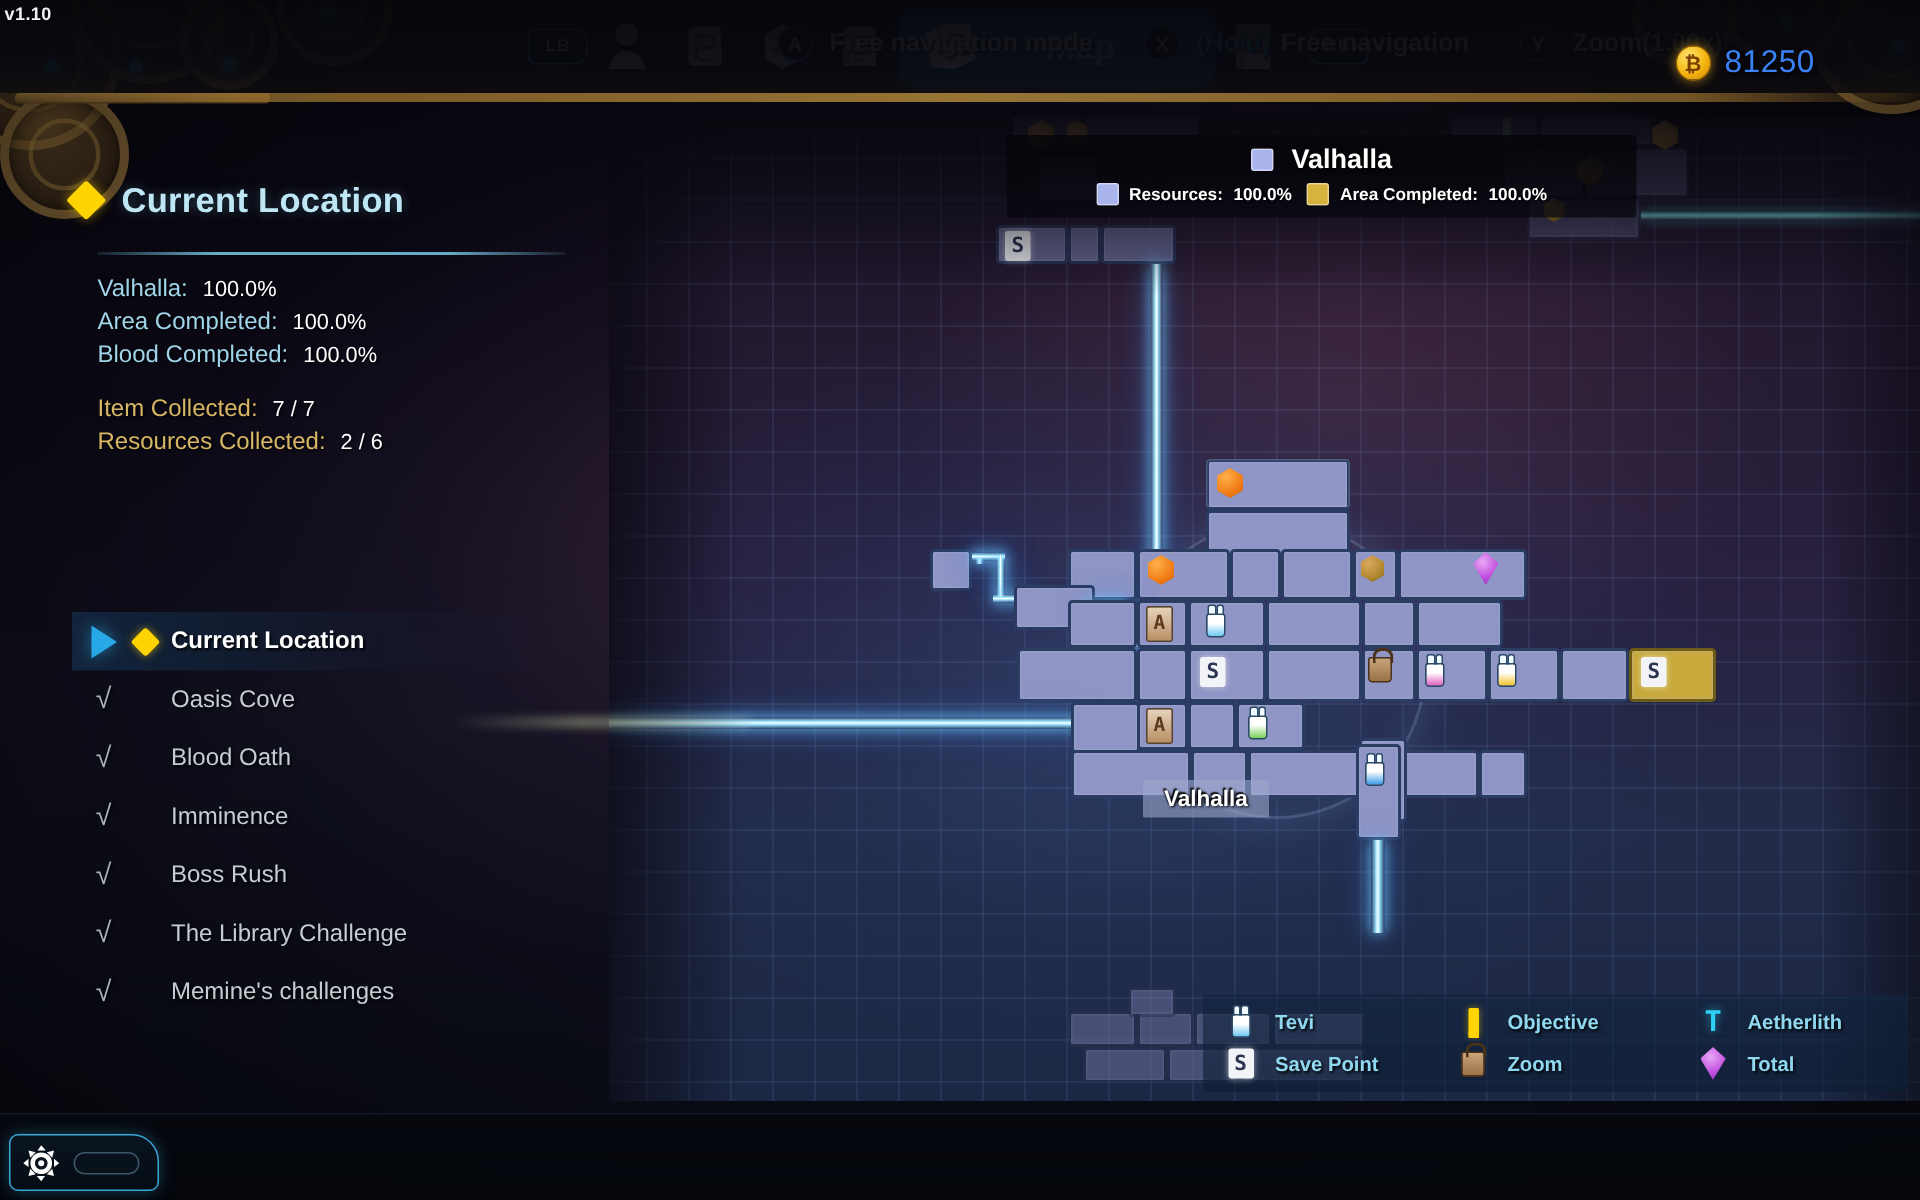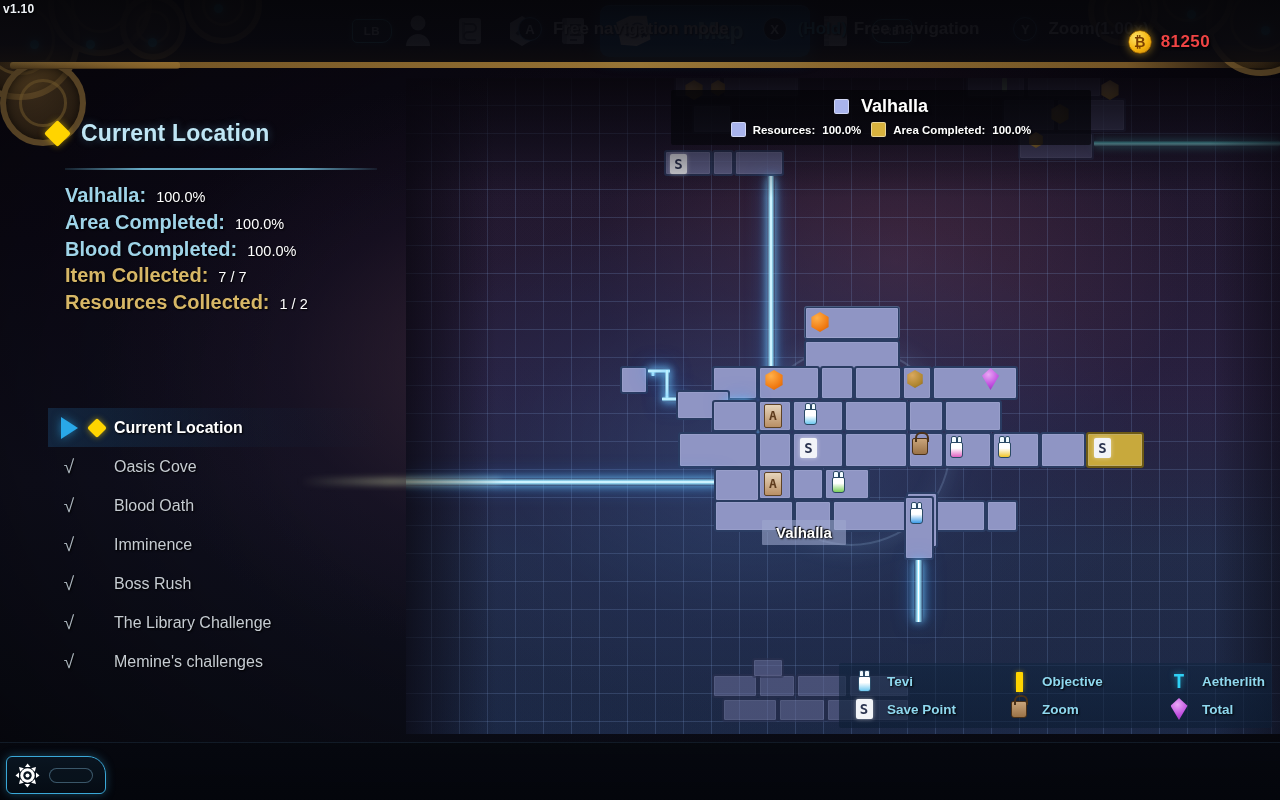--- a/index.html
+++ b/index.html
@@ -105,21 +105,21 @@
   }
   .coin {
     width:24px; height:24px; border-radius:50%;
     background:radial-gradient(circle at 35% 30%, #ffe36a, #f5b510 55%, #c88206 100%);
     border:1.5px solid #8a5a04;
     display:flex; align-items:center; justify-content:center;
     color:#7a3d00; font-size:14px; font-weight:bold;
     box-shadow:0 0 8px rgba(248,190,40,0.55);
   }
   .currency-amount {
-    font-size:17px; font-weight:bold; color:#ef4444;
+    font-size:21px; font-weight:normal; color:#3b82f6;
     text-shadow:1px 1px 3px #000;
     letter-spacing:0.4px;
   }
 
   
   .left-panel { position:absolute; left:0; top:68px; width:400px; height:666px; z-index:20; }
   .panel-title-row {
     position:absolute; left:48px; top:52px;
     display:flex; align-items:center; gap:14px;
   }
@@ -132,21 +132,21 @@
     font-size:23px; font-weight:bold; color:#bfe6f5;
     text-shadow:0 0 8px rgba(120,200,240,0.35), 1px 1px 2px #000;
     letter-spacing:0.2px;
   }
   .panel-divider {
     position:absolute; left:65px; top:100px; width:312px; height:2px;
     background:linear-gradient(90deg, rgba(90,170,200,0.15), rgba(120,200,230,0.85) 25%, rgba(120,200,230,0.85) 75%, rgba(90,170,200,0.1));
   }
   .stats { position:absolute; left:65px; top:116px; }
   .stat-row { display:flex; align-items:baseline; margin-bottom:4px; }
-  .stat-label { font-size:20px; color:#9fd4e8; text-shadow:1px 1px 2px #000;font-weight:bold; }
+  .stat-label { font-size:16px; color:#9fd4e8; text-shadow:1px 1px 2px #000; }
   .stat-value { font-size:14.5px; color:#ffffff; margin-left:10px; text-shadow:1px 1px 2px #000; }
   .stats-gold { position:absolute; left:65px; top:196px; }
   .stats-gold .stat-label { color:#d7b766;text-align:right; }
   .stats-gold .stat-value { color:#ffffff; }
 
   
   .loc-list { position:absolute; left:48px; top:340px; width:340px; }
   .loc-item {
     height:39px; display:flex; align-items:center; gap:0;
     position:relative;
@@ -342,21 +342,21 @@
 
   
   .map-footer { position:absolute; left:396px; bottom:6px; width:470px; z-index:16; }
   .mf-counts {
     display:flex; justify-content:center; gap:42px; margin-bottom:8px;
   }
   .mf-count { font-size:13.5px; font-weight:bold; color:#dfe8f2; text-shadow:1px 1px 3px #000; }
   .mf-legend {
     background:linear-gradient(180deg, rgba(16,36,62,0.58), rgba(12,28,50,0.62));
     display:grid; grid-template-columns:155px 160px 155px;
-    row-gap:6px; padding:7px 8px 8px 14px; border-radius:2px;margin-left:37px;
+    row-gap:6px; padding:7px 8px 8px 14px; border-radius:2px;
   }
   .lg { display:flex; align-items:center; gap:12px; }
   .lg-ic { width:22px; display:flex; align-items:center; justify-content:center; }
   .lg-label { font-size:13.5px; font-weight:bold; color:#8fd8ef; text-shadow:1px 1px 2px #000; }
   .lg-excl {
     width:7px; height:19px; background:#ffd400; border-radius:1px;
     position:relative;
     box-shadow:0 0 5px rgba(255,212,0,0.5);
   }
   .lg-excl::after {
@@ -701,21 +701,21 @@
       </div>
     </div>
 
     <div class="stats-gold">
       <div class="stat-row">
         <span class="stat-label">Item Collected:</span>
         <span class="stat-value">7 / 7</span>
       </div>
       <div class="stat-row">
         <span class="stat-label">Resources Collected:</span>
-        <span class="stat-value">1 / 2</span>
+        <span class="stat-value">2 / 6</span>
       </div>
     </div>
 
     <div class="loc-list">
       <div class="loc-item current">
         <div class="loc-marker">
             <div class="play-tri"></div>
           </div>
         <div class="loc-diamond"></div>
         <div class="loc-label">Current Location</div>

